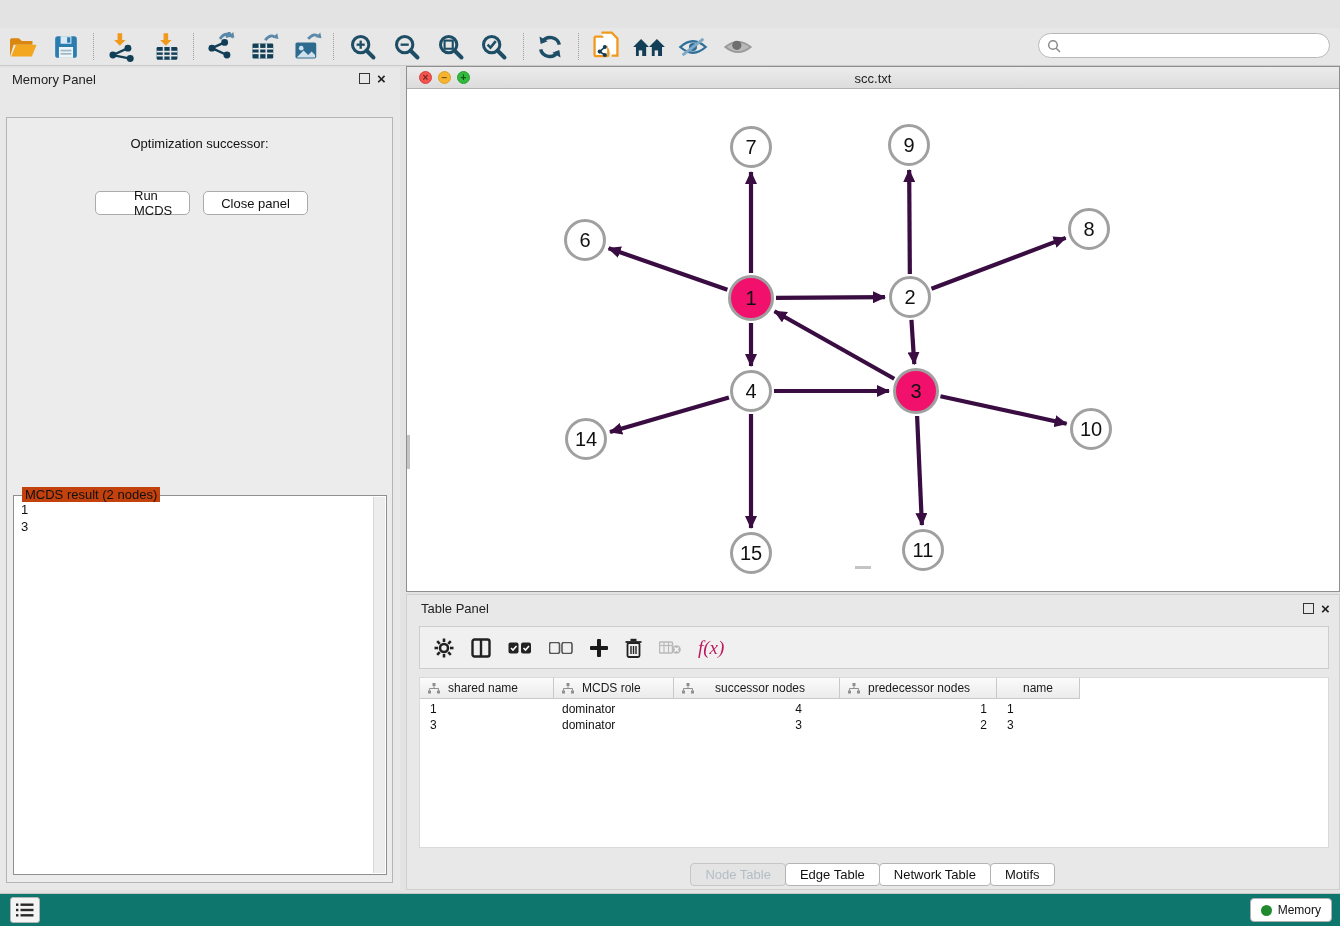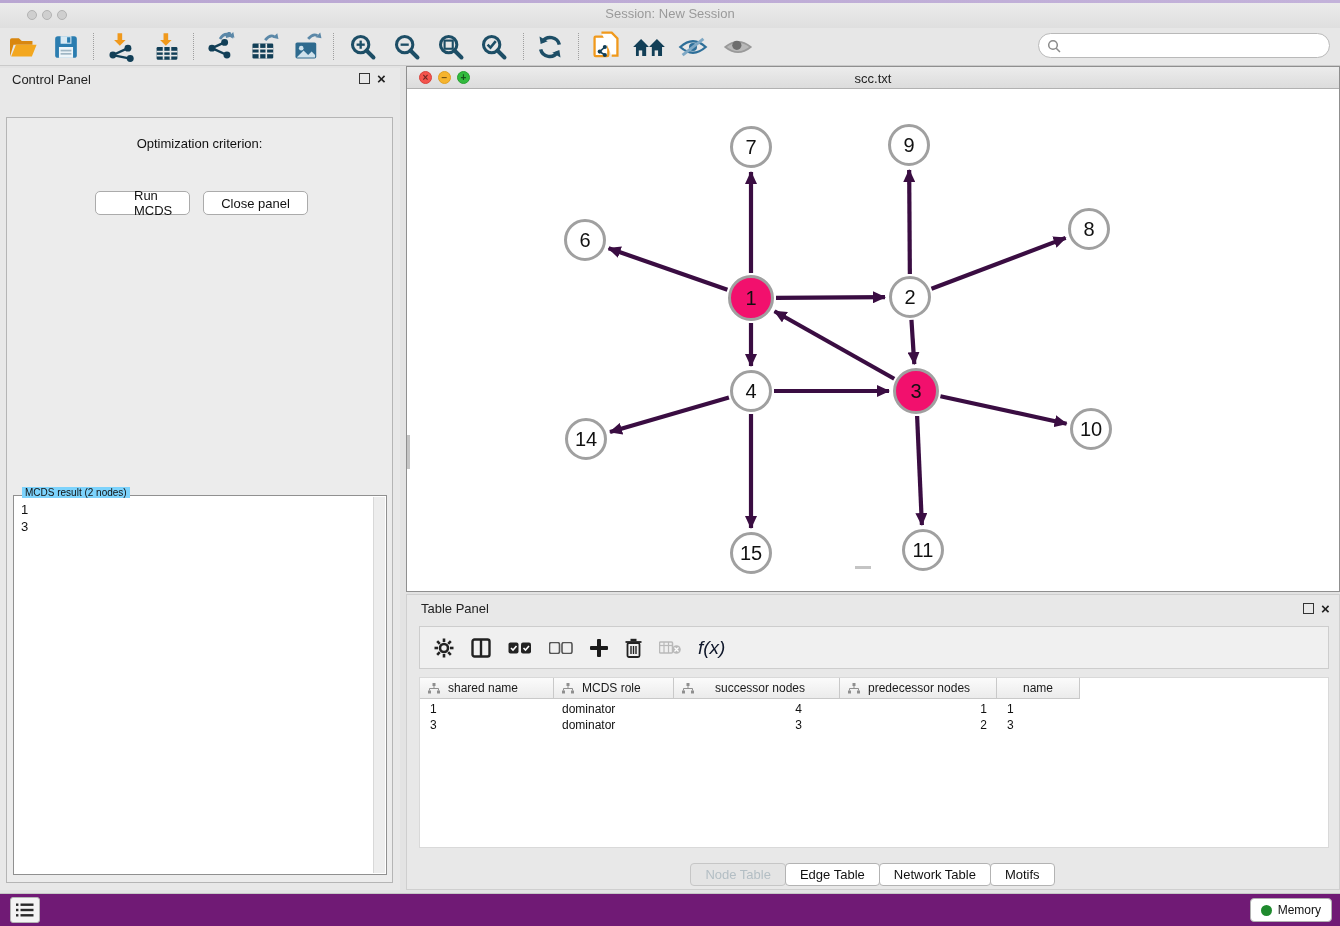--- a/index.html
+++ b/index.html
@@ -43,21 +43,21 @@
   .stepper{position:absolute;right:8px;top:4px;display:flex;flex-direction:column;gap:2px;}
   .tri-up{width:0;height:0;border-left:4px solid transparent;border-right:4px solid transparent;
      border-bottom:5px solid #555;}
   .tri-down{width:0;height:0;border-left:4px solid transparent;border-right:4px solid transparent;
      border-top:5px solid #555;}
   .btn{background:#fff;border:1px solid #ababab;border-radius:5px;font-size:13px;
      display:flex;align-items:center;justify-content:center;height:24px;color:#111;}
   .run-btn{left:88px;top:73px;width:95px;padding-left:38px;}
   .closepanel-btn{left:196px;top:73px;width:105px;}
   .result-field{left:6px;top:377px;width:374px;height:380px;background:#fff;border:1px solid #909090;}
-  .result-legend{position:absolute;top:-9px;left:8px;background:#7dd3fc;padding:0 3px;font-size:10px;}
+  .result-legend{position:absolute;top:-9px;left:8px;background:#c2410c;padding:0 3px;font-size:13px;}
   .result-scroll{position:absolute;right:1px;top:1px;bottom:1px;width:12px;background:#ededed;
      border-left:1px solid #d8d8d8;}
   .result-items{position:absolute;left:7px;top:5px;font-size:13px;line-height:17px;}
 
   
   .net-window{left:406px;top:66px;width:934px;height:526px;background:#fff;border:1px solid #8f8f8f;}
   .net-titlebar{left:0;top:0;width:100%;height:22px;background:linear-gradient(#ececec,#dcdcdc);
      border-bottom:1px solid #b1b1b1;}
   .traffic{width:13px;height:13px;border-radius:50%;top:4px;font-size:10px;font-weight:bold;
      color:rgba(0,0,0,0.55);display:flex;align-items:center;justify-content:center;line-height:13px;}
@@ -70,52 +70,45 @@
      display:flex;align-items:center;justify-content:center;font-size:20px;color:#111;
      transform:translate(-50%,-50%);}
   .scroll-dash-v{left:0;top:368px;width:3px;height:34px;background:#c4c4c4;}
   .scroll-dash-h{left:448px;top:499px;width:16px;height:3px;background:#c4c4c4;}
 
   
   .table-panel{left:406px;top:594px;width:934px;height:296px;background:#e8e8e8;border:1px solid #cfcfcf;}
   .tp-toolbar{left:12px;top:31px;width:910px;height:43px;background:#f0f0f0;border:1px solid #cdcdcd;
      display:flex;align-items:center;gap:17px;padding-left:14px;}
   .tp-ico{display:flex;align-items:center;justify-content:center;}
-  .fx-label{font-family:Liberation Sans, sans-serif;font-style:italic;
-     color:#0f172a;font-size:19px;}
+  .fx-label{font-family:Liberation Serif, serif;font-style:italic;
+     color:#be185d;font-size:19px;}
   .table-area{left:12px;top:82px;width:910px;height:171px;background:#fff;border:1px solid #d9d9d9;}
   .thead{position:absolute;left:0;top:0;height:21px;display:flex;}
   .th{background:linear-gradient(#fbfbfb,#ebebeb);border-right:1px solid #c9c9c9;
      border-bottom:1px solid #c9c9c9;font-size:12px;display:flex;align-items:center;
      gap:8px;padding-left:8px;color:#1a1a1a;}
   .th.center{justify-content:center;padding-left:0;}
   .trow{position:absolute;left:0;height:16px;display:flex;font-size:12px;}
   .td{display:flex;align-items:center;}
   .bottom-tabs{left:0;top:268px;width:100%;display:flex;justify-content:center;}
 
   
-  .statusbar{left:0;top:893px;width:1340px;height:33px;background:#701a75;border-top:1px solid #c6c6c6;}
+  .statusbar{left:0;top:893px;width:1340px;height:33px;background:#0f766e;border-top:1px solid #c6c6c6;}
   .list-btn{left:10px;top:3px;width:30px;height:26px;background:#f4f4f4;border:1px solid #b5b5b5;
      border-radius:3px;display:flex;align-items:center;justify-content:center;}
   .memory-btn{right:8px;top:4px;height:24px;background:#fff;border:1px solid #b0b0b0;border-radius:4px;
      display:flex;align-items:center;gap:6px;padding:0 10px;font-size:12px;position:absolute;}
   .mem-dot{width:11px;height:11px;border-radius:50%;background:#1f8a2e;}
 </style>
 </head>
 <body>
 
 <div class="root">
 
-  <div class="abs titlebar">
-    <div class="abs purple-strip"></div>
-    <div class="abs tl-dot" style="left:27px"></div>
-    <div class="abs tl-dot" style="left:42px"></div>
-    <div class="abs tl-dot" style="left:57px"></div>
-    <div class="abs app-title">Session: New Session</div>
-  </div>
 
   <div class="abs toolbar">
     <div class="abs tb-btn" style="left:6px">
       <svg width="30" height="26" viewBox="0 0 24 22">
         <path d="M1 19 V5 a1.5 1.5 0 0 1 1.5-1.5 h6 l2.5 2.5 h9 v3 H4 Z" fill="#d9870f"></path>
         <path d="M2 19 L6 9 H23.5 L19.5 19 Z" fill="#f3a71f"></path>
       </svg>
     </div>
     <div class="abs tb-btn" style="left:49px">
       <svg width="26" height="26" viewBox="0 0 24 24">
@@ -267,27 +260,27 @@
     <div class="abs searchbox">
       <svg width="14" height="14" viewBox="0 0 14 14">
         <circle cx="6" cy="6" r="4.3" fill="none" stroke="#8a8a8a" stroke-width="1.5"></circle>
         <line x1="9.2" y1="9.2" x2="13" y2="13" stroke="#8a8a8a" stroke-width="1.5"></line>
       </svg>
       <input value="" style="">
     </div>
   </div>
 
   <div class="abs control-panel">
-    <div class="abs panel-title">Control Panel</div>
+    <div class="abs panel-title">Memory Panel</div>
     <div class="abs win-float" style="left:359px;top:5px"></div>
     <div class="abs win-close" style="left:377px;top:5px">×</div>
 
 
     <div class="abs inner-panel">
-      <div class="abs opt-label">Optimization criterion:</div>
+      <div class="abs opt-label">Optimization successor:</div>
       <div class="abs btn run-btn">Run MCDS</div>
       <div class="abs btn closepanel-btn">Close panel</div>
 
       <div class="abs result-field">
         <div class="result-legend">MCDS result (2 nodes)</div>
         <div class="result-items" id="result-items">
             <div>1</div>
             <div>3</div>
           </div>
         <div class="result-scroll"></div>

